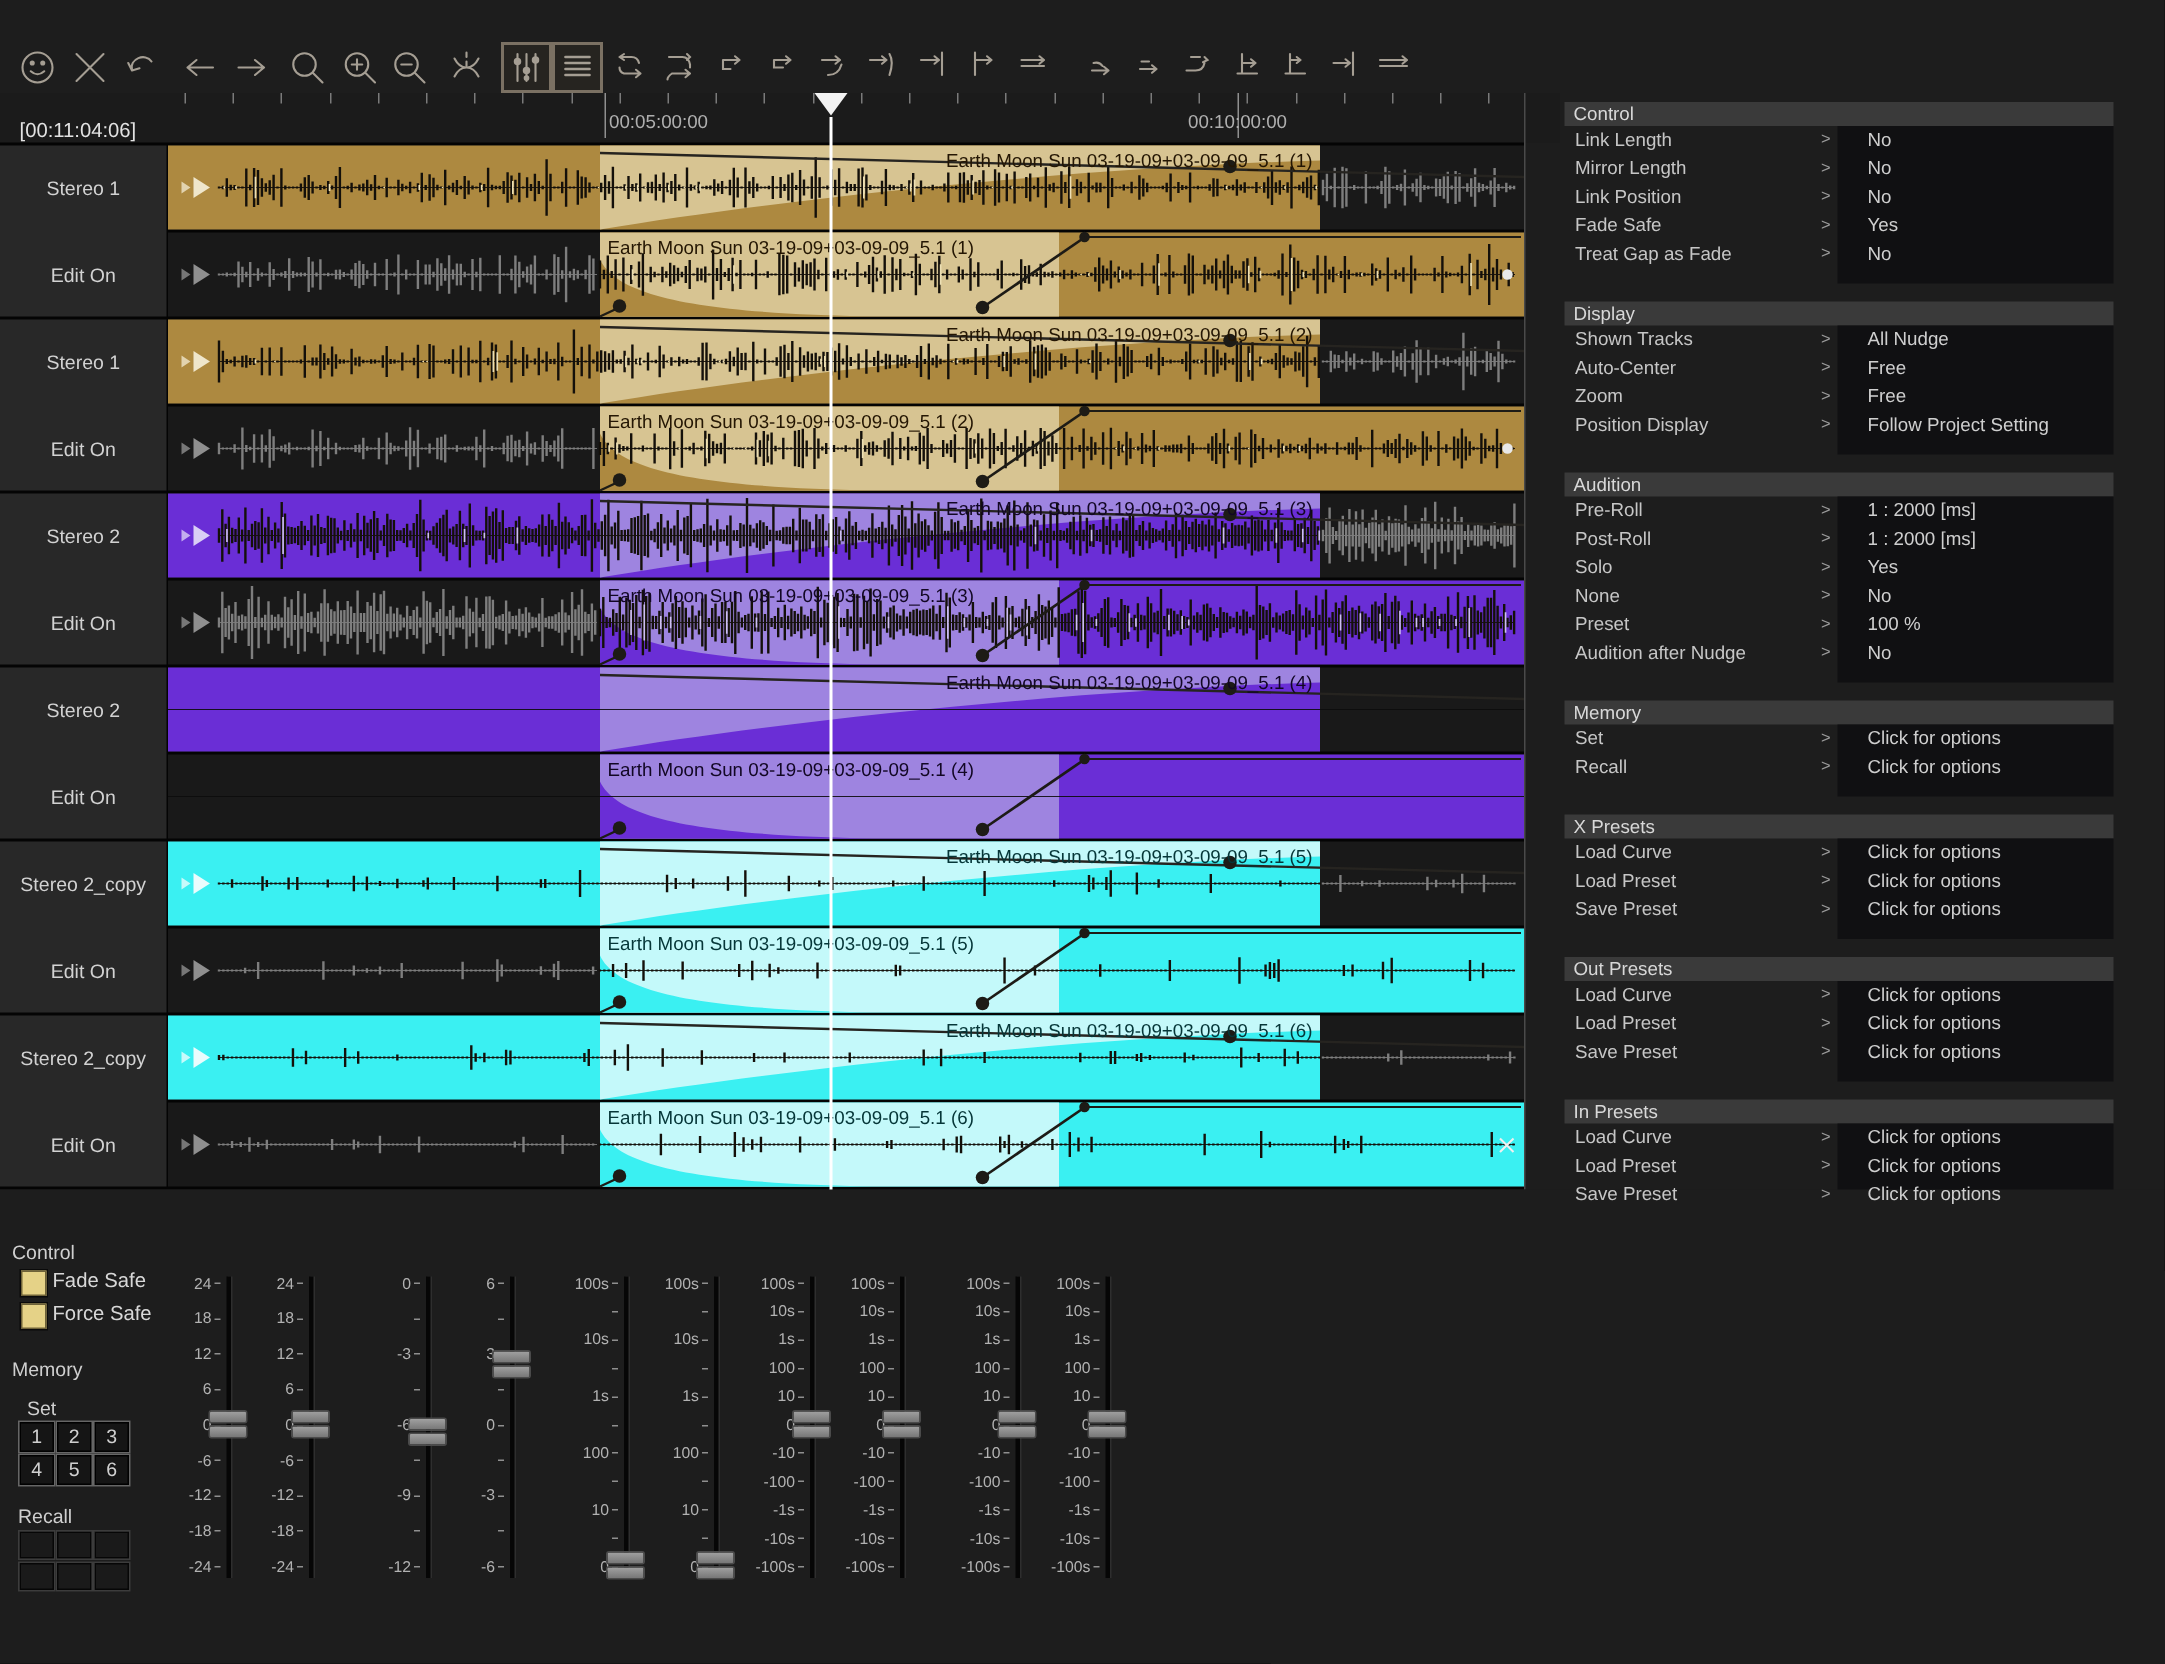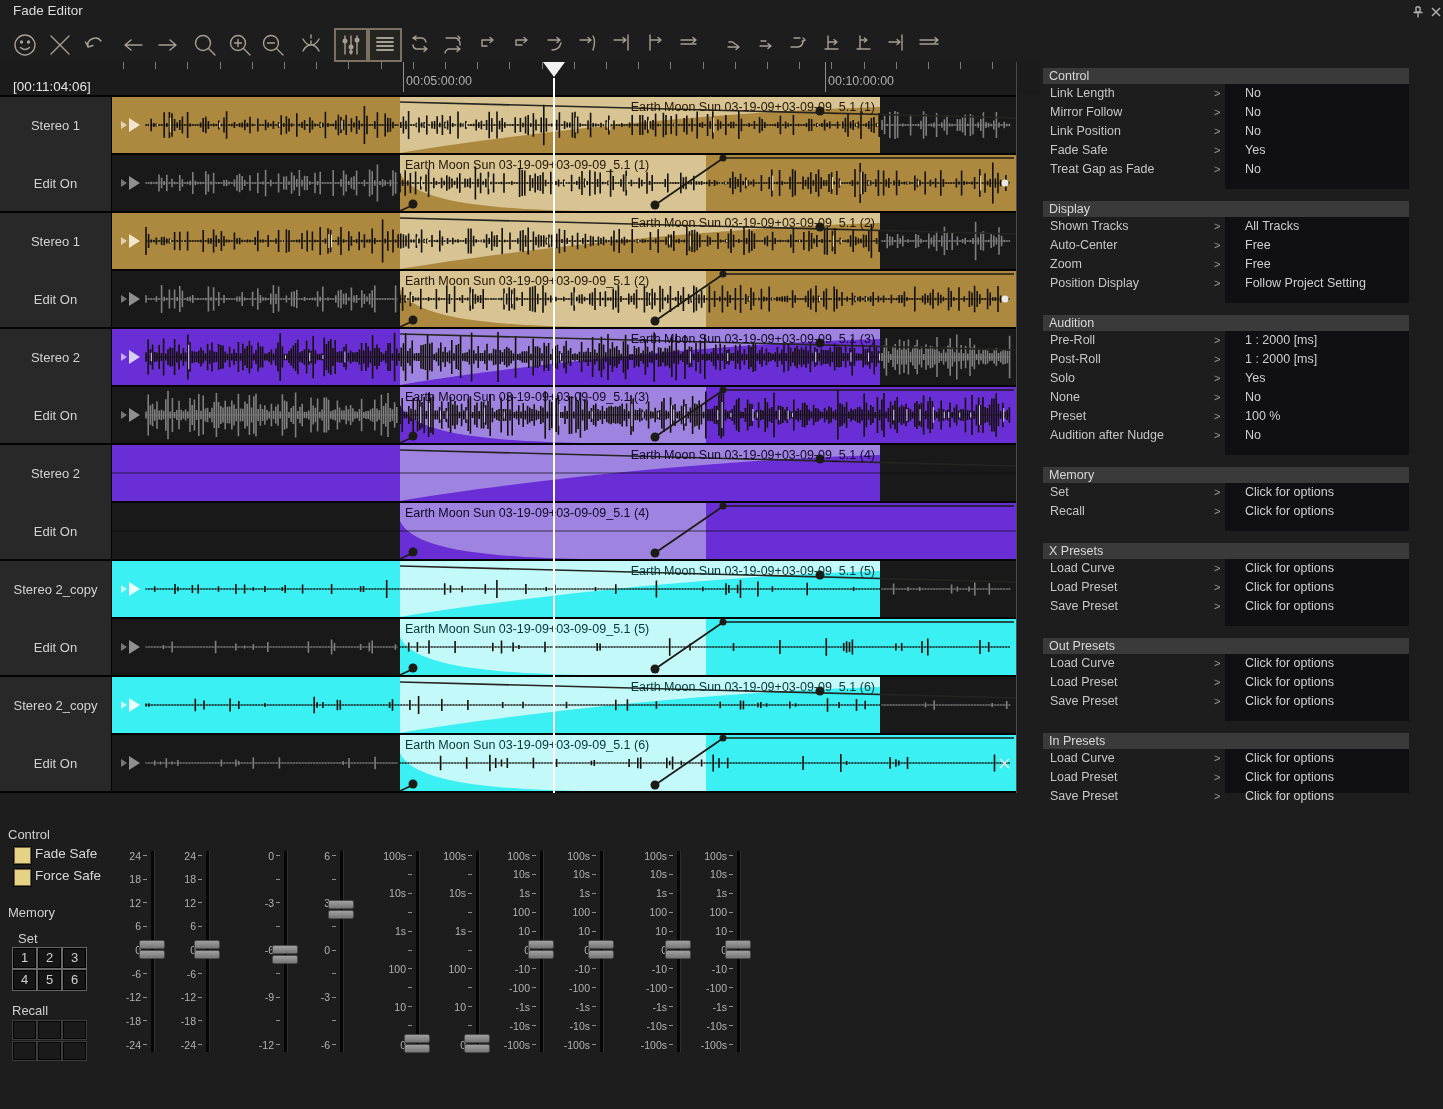--- a/index.html
+++ b/index.html
@@ -53,37 +53,20 @@
   .strack{position:absolute;width:3px;background:#060606;box-shadow:1px 0 0 #2e2e2e;}
   .stick{position:absolute;width:4px;height:1px;background:#8f8f8f;}
   .sticklab{position:absolute;font-size:10.5px;color:#b2b2b2;transform:translate(-100%,-50%);white-space:nowrap;}
   .sthumb{position:absolute;width:26px;z-index:2;}
   .sthumb div{width:26px;height:9px;border-radius:2px;background:linear-gradient(#a0a0a0,#777);border:1px solid #4a4a4a;box-sizing:border-box;margin-bottom:1px;}
 </style>
 </head>
 <body>
 
 <div id="root">
-  <div id="titlebar">
-    <span id="title">Fade Editor</span>
-    <span class="tb-winbtn" style="left:1410px">
-      <svg width="16" height="16" viewBox="0 0 16 16">
-          <g stroke="#b0b0b0" stroke-width="1.4" fill="none">
-        <path d="M6,3 h4 M6,3 v5 h4 v-5 M3.5,8.5 h9 M8,8.5 v5"></path>
-          </g>
-        </svg>
-    </span>
-    <span class="tb-winbtn" style="left:1428px">
-      <svg width="16" height="16" viewBox="0 0 16 16">
-          <g stroke="#b0b0b0" stroke-width="1.5">
-        <path d="M4,4 L12,12 M12,4 L4,12"></path>
-          </g>
-        </svg>
-    </span>
-  </div>
 
   <div id="toolbar">
       <div class="tool" style="left: 10px;">
         <svg width="30" height="30" viewBox="0 0 30 30">
           <g stroke="#a59e93" stroke-width="1.4" stroke-linecap="round" fill="none">
             <circle cx="15" cy="15" r="10" fill="none"></circle>
             <circle cx="11.5" cy="12" r="1" fill="#a59e93"></circle>
             <circle cx="18.5" cy="12" r="1" fill="#a59e93"></circle>
             <path d="M10.5,17.5 Q15,21.5 19.5,17.5" fill="none"></path>
           </g>
@@ -311,21 +294,21 @@
       <div class="rtick" style="left: 799px;"></div>
       <div class="rtick" style="left: 831px;"></div>
       <div class="rtick" style="left: 864px;"></div>
       <div class="rtick" style="left: 896px;"></div>
       <div class="rtick" style="left: 928px;"></div>
       <div class="rtick" style="left: 960px;"></div>
       <div class="rtick" style="left: 992px;"></div>
       <div class="rtick tall" style="left: 403px;"></div>
       <div class="rlabel" style="left: 406px;">00:05:00:00</div>
       <div class="rtick tall" style="left: 825px;"></div>
-      <div class="rlabel" style="left: 828px; text-align: right;">00:10:00:00</div>
+      <div class="rlabel" style="left: 792px; text-align: right;">00:10:00:00</div>
     </div>
   <div id="timecode">[00:11:04:06]</div>
 
   <div id="tracklabels">
       <div class="paircell" style="top: 2px;">
         <div class="trklabel" style="top: 21px;">Stereo 1</div>
         <div class="trklabel" style="top: 79px;">Edit On</div>
       </div>
       <div class="paircell" style="top: 118px;">
         <div class="trklabel" style="top: 21px;">Stereo 1</div>
@@ -545,21 +528,21 @@
       <div class="psec">
         <div class="psec-h">Control</div>
         <div class="psec-b">
           <div class="valbg"></div>
           <div class="prow">
             <span class="lab">Link Length</span>
             <span class="gt">&gt;</span>
             <span class="val">No</span>
           </div>
           <div class="prow">
-            <span class="lab">Mirror Follow</span>
+            <span class="lab">Mirror Length</span>
             <span class="gt">&gt;</span>
             <span class="val">No</span>
           </div>
           <div class="prow">
             <span class="lab">Link Position</span>
             <span class="gt">&gt;</span>
             <span class="val">No</span>
           </div>
           <div class="prow">
             <span class="lab">Fade Safe</span>
@@ -574,21 +557,21 @@
           <div class="psec-pad"></div>
         </div>
       </div>
       <div class="psec">
         <div class="psec-h">Display</div>
         <div class="psec-b">
           <div class="valbg"></div>
           <div class="prow">
             <span class="lab">Shown Tracks</span>
             <span class="gt">&gt;</span>
-            <span class="val">All Tracks</span>
+            <span class="val">All Nudge</span>
           </div>
           <div class="prow">
             <span class="lab">Auto-Center</span>
             <span class="gt">&gt;</span>
             <span class="val">Free</span>
           </div>
           <div class="prow">
             <span class="lab">Zoom</span>
             <span class="gt">&gt;</span>
             <span class="val">Free</span>

